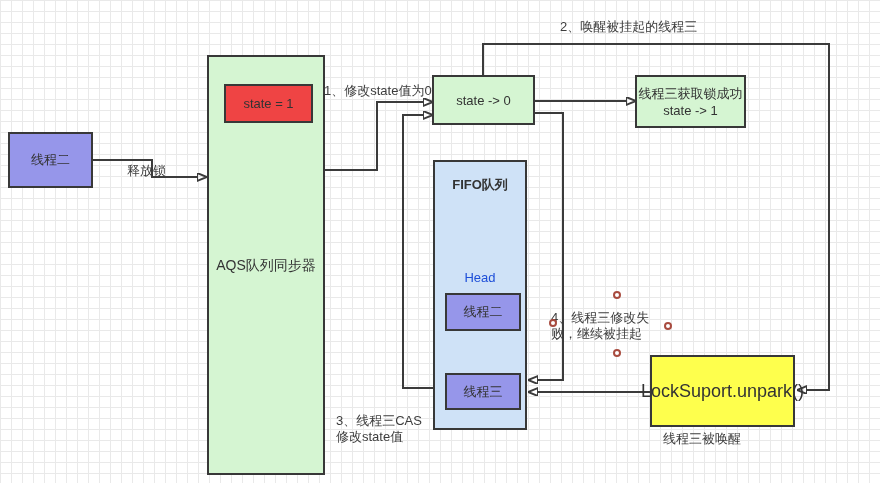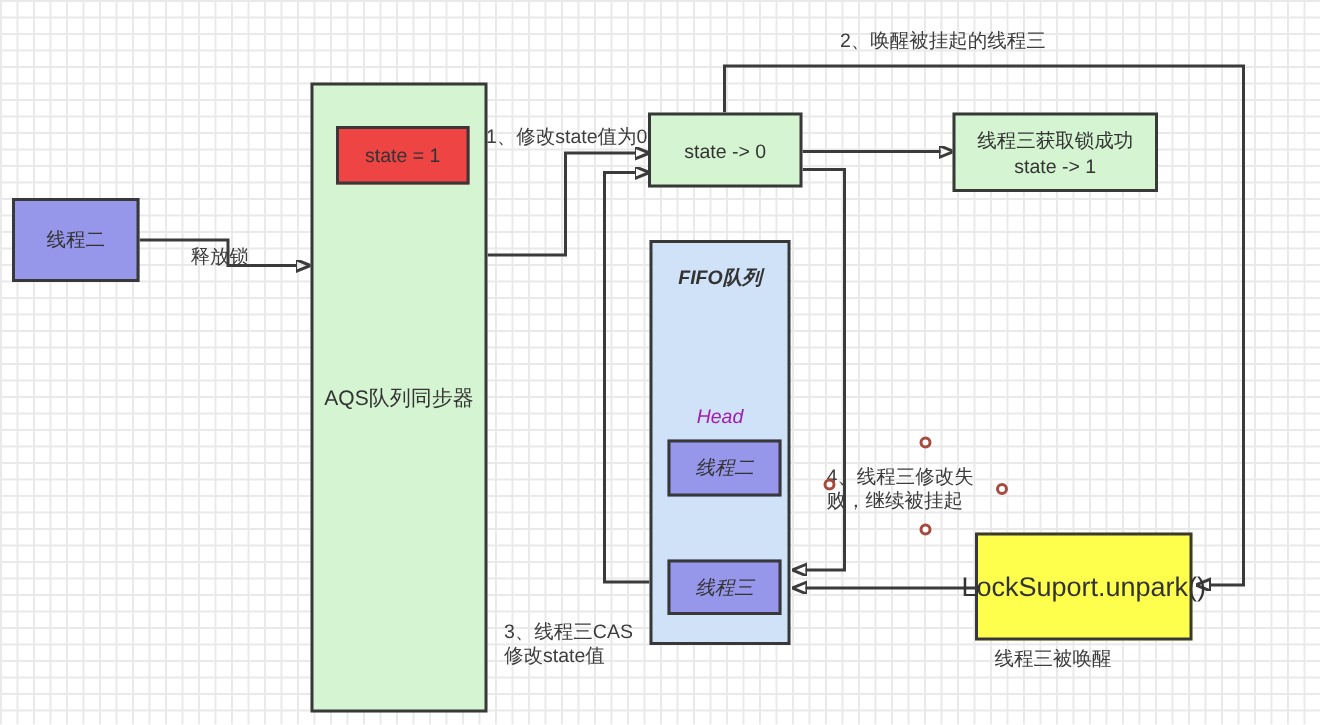--- a/index.html
+++ b/index.html
@@ -15,33 +15,33 @@
   }
   .node{
     position:absolute;box-sizing:border-box;border:2px solid #383838;
     display:flex;align-items:center;justify-content:center;
     font-size:13px;color:#333;text-align:center;
   }
   .purple{background:#9696ea;}
   .green{background:#d5f5d2;}
   .paleyellow{background:#ef4444;}
   .brightyellow{background:#feff4d;}
-  .blue{background:#cfe2f7;font-style:italic;}
+  .blue{background:#cfe2f7;}
   .label{
     position:absolute;font-size:13px;line-height:16px;color:#3d3d3d;
     white-space:nowrap;
   }
   .label.center{text-align:left;}
   svg.wires{position:absolute;left:0;top:0;pointer-events:none;}
   svg.wires path{fill:none;stroke:#3b3b3b;stroke-width:2;}
   .aqs-title{position:absolute;left:0;top:200px;width:100%;text-align:center;font-size:14px;}
   .state1{position:absolute;left:15px;top:27px;width:85px;height:35px;
     display:flex;align-items:center;justify-content:center;border:2px solid #383838;}
   .fifo-title{position:absolute;left:0;top:14px;width:100%;text-align:center;font-weight:bold;font-size:13px;}
-  .fifo-head{position:absolute;left:0;top:108px;width:100%;text-align:center;font-size:13px;color:#a21caf;}
+  .fifo-head{position:absolute;left:0;top:108px;width:100%;text-align:center;font-size:13px;color:#1d4ed8;}
   .qitem{position:absolute;left:10px;width:76px;height:38px;border:2px solid #383838;
     display:flex;align-items:center;justify-content:center;font-size:13px;box-sizing:border-box;}
   .handle{position:absolute;width:8px;height:8px;box-sizing:border-box;
     border:2px solid #a84b3f;border-radius:50%;background:#fff;}
   .lock-text{font-size:18px;}
   .acq-lines{line-height:17px;}
 </style>
 </head>
 <body>
 
@@ -70,21 +70,21 @@
     <div class="state1 paleyellow">
       <span>state = 1</span>
     </div>
     <div class="aqs-title">AQS队列同步器</div>
   </div>
 
   <div class="node green" style="left:432px;top:75px;width:103px;height:50px;">
     <span>state -&gt; 0</span>
   </div>
 
-  <div class="node green acq-lines" style="left:635px;top:75px;width:137px;height:53px;flex-direction:column;">
+  <div class="node green acq-lines" style="left:635px;top:75px;width:111px;height:53px;flex-direction:column;">
     <span>线程三获取锁成功</span>
     <span>state -&gt; 1</span>
   </div>
 
   <div class="node blue" style="left:433px;top:160px;width:94px;height:270px;display:block;">
     <div class="fifo-title">FIFO队列</div>
     <div class="fifo-head">Head</div>
     <div class="qitem purple" style="top:131px;">
       <span>线程二</span>
     </div>

